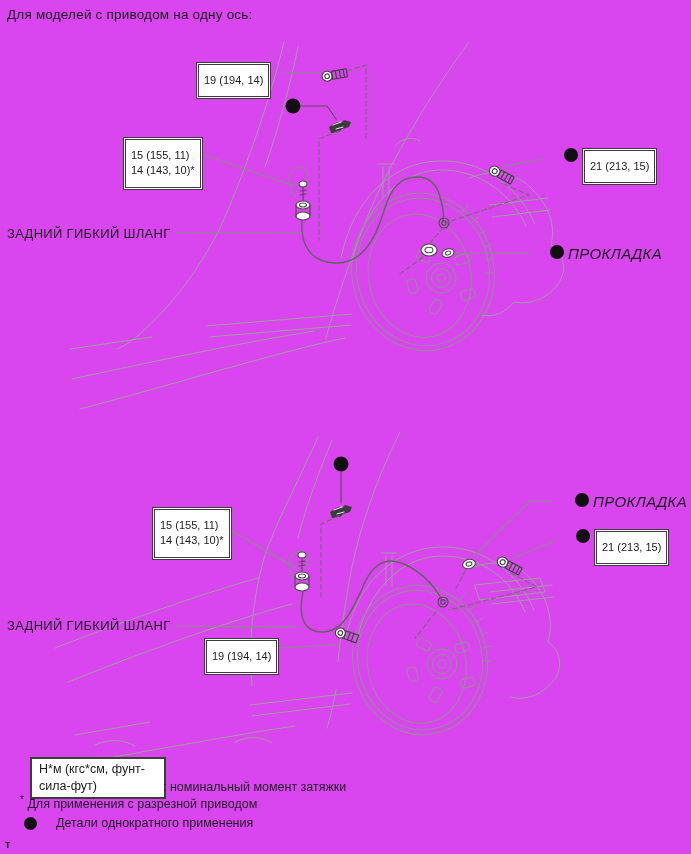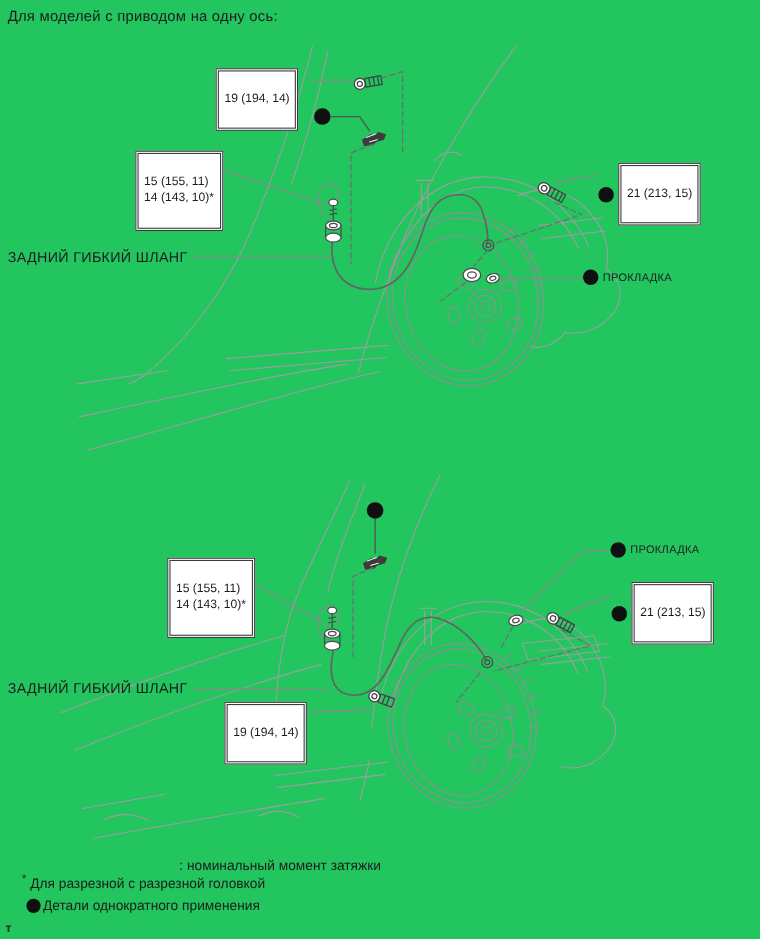--- a/index.html
+++ b/index.html
@@ -1,33 +1,33 @@
 <!DOCTYPE html>
 <html><head>
 <meta charset="utf-8">
 <style>
   html,body{margin:0;padding:0;background:#fff;}
-  .page{position:relative;width:691px;height:854px;background:#22c55e;
+  .page{position:relative;width:691px;height:854px;background:#d946ef;
         font-family:"Liberation Sans",sans-serif;color:#1c1c1c;overflow:hidden;}
   svg.art{position:absolute;left:0;top:0;}
   .sec-title{position:absolute;font-size:13.5px;letter-spacing:.2px;white-space:nowrap;}
   .tbox{border:1px solid #3c3c3c;outline:1px solid #3c3c3c;outline-offset:-3px;
-        padding:20px 7px;font-size:11px;line-height:1.4;background:#fff;white-space:nowrap;}
+        padding:10px 7px;font-size:11px;line-height:1.4;background:#fff;white-space:nowrap;}
   .tbox.pos{position:absolute;}
   .tbox span{display:block;}
-  .dotrow{position:absolute;display:flex;align-items:center;gap:4px;}
+  .dotrow{position:absolute;display:flex;align-items:flex-start;gap:4px;margin-left:20px;}
   .bdot{width:14px;height:14px;border-radius:50%;background:#101010;flex:0 0 auto;}
-  .partlabel{font-size:10px;white-space:nowrap;letter-spacing:.3px;}
+  .partlabel{font-size:15px;white-space:nowrap;letter-spacing:.3px;font-style:italic;}
   .hose-label{position:absolute;font-size:13px;letter-spacing:.3px;white-space:nowrap;}
   .legend-box{position:absolute;border:2px solid #3c3c3c;padding:2px 7px;
               font-size:12.5px;line-height:1.35;background:#fff;width:118px;}
   .legend-note{position:absolute;font-size:12.5px;white-space:nowrap;margin-top:20px;}
   .foot-note{position:absolute;font-size:12.5px;white-space:nowrap;}
   .foot-note sup{font-size:10px;}
-  .bullet-note{position:absolute;display:flex;align-items:center;gap:2px;font-size:12.5px;white-space:nowrap;}
+  .bullet-note{position:absolute;display:flex;align-items:center;gap:19px;font-size:12.5px;white-space:nowrap;}
   .bullet-note .bdot{width:13px;height:13px;}
   .page-marker{position:absolute;font-size:11px;font-weight:bold;color:#2a2a2a;}
 </style>
 </head>
 <body>
 
 <div class="page">
 
   <svg class="art" width="691" height="854" viewBox="0 0 691 854" fill="none" stroke-linecap="round" stroke-linejoin="round">
 
@@ -269,26 +269,30 @@
     <span>15 (155, 11)</span>
     <span>14 (143, 10)*</span>
   </div>
 
   <div class="hose-label" style="left:7px;top:618px">ЗАДНИЙ ГИБКИЙ ШЛАНГ</div>
 
   <div class="tbox pos" style="left:204px;top:638px">
     <span>19 (194, 14)</span>
   </div>
 
+  <div class="legend-box" style="left:30px;top:757px">
+    <span style="display:block">Н*м (кгс*см, фунт-</span>
+    <span style="display:block">сила-фут)</span>
+  </div>
 
   <div class="legend-note" style="left:163px;top:760px">: номинальный момент затяжки</div>
 
   <div class="foot-note" style="left:20px;top:794px">
     <sup>*</sup>
-    <span>Для разрезной с разрезной головкой</span>
+    <span>Для применения с разрезной приводом</span>
   </div>
 
   <div class="bullet-note" style="left:24px;top:816px">
     <span class="bdot"></span>
     <span>Детали однократного применения</span>
   </div>
 
   <div class="page-marker" style="left:5px;top:838px">т</div>
 
 </div>

